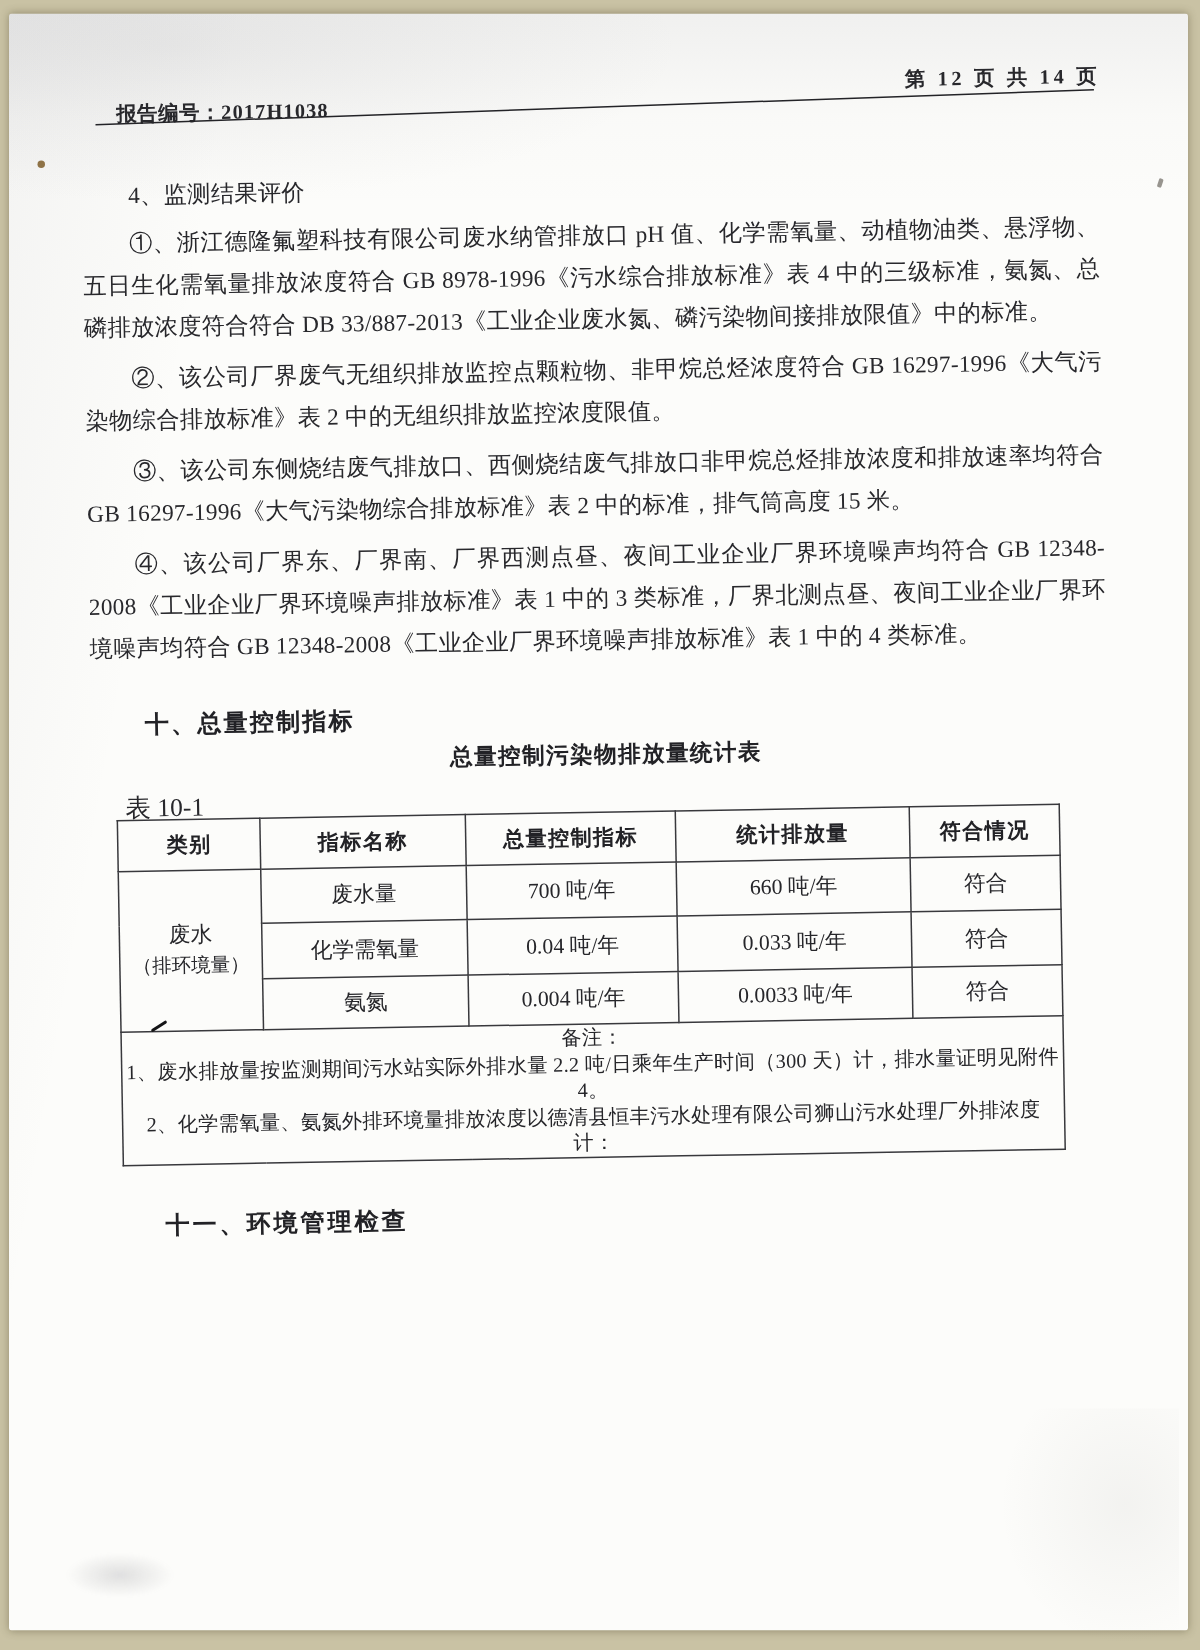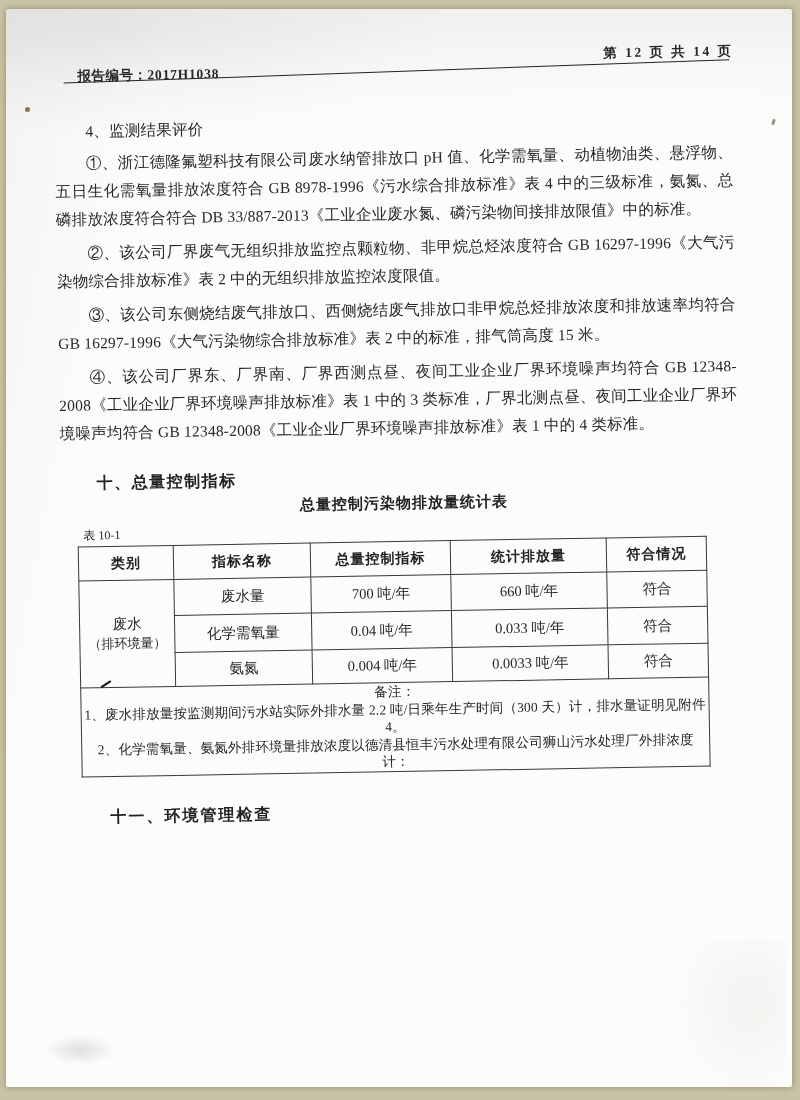--- a/index.html
+++ b/index.html
@@ -29,21 +29,21 @@
   .hdr-left{position:absolute;left:86px;top:62px;font-size:13.5px;font-weight:600;letter-spacing:0.5px;}
   .hdr-left .num{font-weight:700;letter-spacing:0.8px;}
   .hdr-right{position:absolute;left:612px;top:48px;font-size:13.5px;font-weight:600;letter-spacing:2.5px;white-space:nowrap;}
   .hdr-rule{position:absolute;left:72px;top:71px;width:666px;height:0;border-top:1.6px solid #232327;transform:rotate(-1deg);}
   .bodytext{position:absolute;left:62px;top:112px;width:678px;font-size:15.5px;line-height:28px;text-align:justify;letter-spacing:0.2px;}
   .bodytext p{margin:0 0 6px 0;text-indent:2em;}
   .bodytext p.sec-line{margin-bottom:4px;}
   .h-sans{font-family:"Liberation Sans","DejaVu Sans",sans-serif;font-weight:bold;color:#222226;}
   .sec10{position:absolute;left:98px;top:468px;font-size:16px;letter-spacing:1.5px;}
   .tbl-title{position:absolute;left:160px;top:494px;width:490px;text-align:center;font-size:15px;letter-spacing:1px;}
-  .tbl-label{position:absolute;left:84px;top:522px;font-size:12px;}
+  .tbl-label{position:absolute;left:84px;top:522px;font-size:17px;}
   .sec11{position:absolute;left:106px;top:802px;font-size:16px;letter-spacing:2px;}
   table.stats{
     position:absolute;left:78px;top:541px;
     border-collapse:collapse;table-layout:fixed;
     font-size:14.5px;color:#26262a;
   }
   table.stats th,table.stats td{
     border:1.4px solid #38383c;
     text-align:center;vertical-align:middle;
     padding:0 2px;

